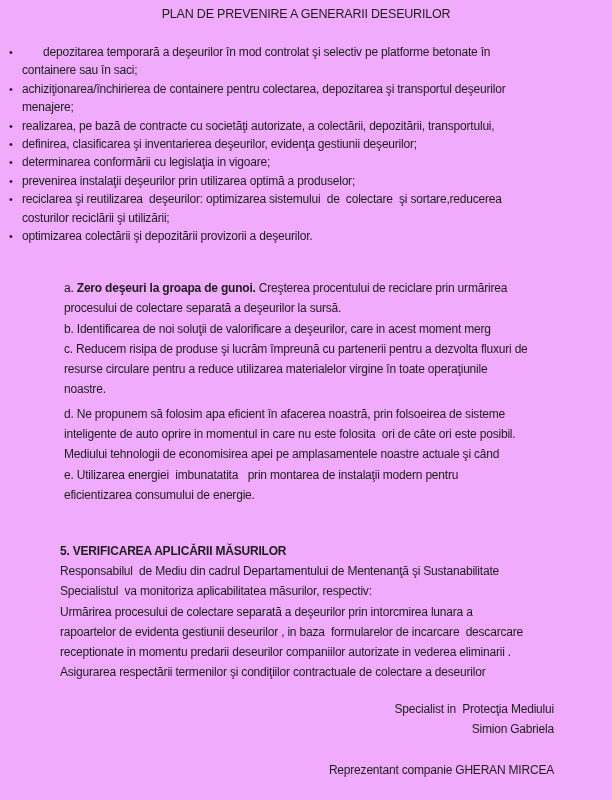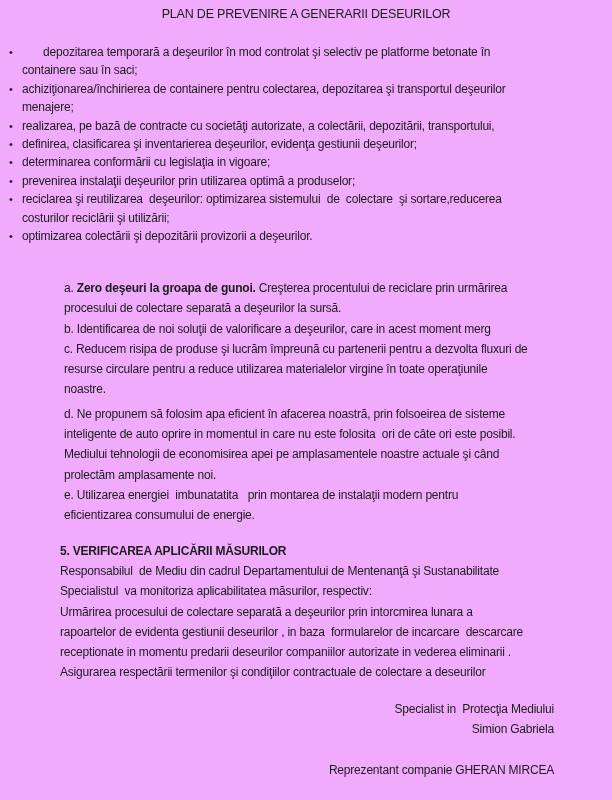--- a/index.html
+++ b/index.html
@@ -156,21 +156,20 @@
     <div class="para">
       <div class="ln">c. Reducem risipa de produse şi lucrăm împreună cu partenerii pentru a dezvolta fluxuri de</div>
       <div class="ln">resurse circulare pentru a reduce utilizarea materialelor virgine în toate operaţiunile</div>
       <div class="ln">noastre.</div>
     </div>
 
     <div class="para para-d">
       <div class="ln">d. Ne propunem să folosim apa eficient în afacerea noastră, prin folsoeirea de sisteme</div>
       <div class="ln">inteligente de auto oprire in momentul in care nu este folosita  ori de câte ori este posibil.</div>
       <div class="ln">Mediului tehnologii de economisirea apei pe amplasamentele noastre actuale şi când</div>
-      <div class="ln">prolectăm amplasamente noi.</div>
     </div>
 
     <div class="para">
       <div class="ln">e. Utilizarea energiei  imbunatatita   prin montarea de instalaţii modern pentru</div>
       <div class="ln">eficientizarea consumului de energie.</div>
     </div>
 
   </div>
 
   <div class="section5">

